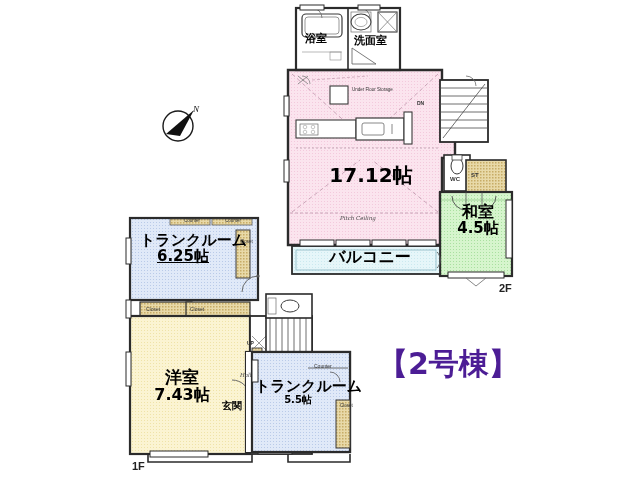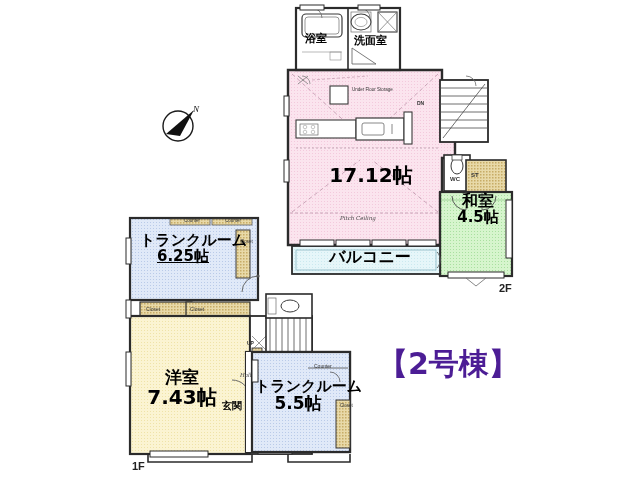--- a/index.html
+++ b/index.html
@@ -16,37 +16,37 @@
 
   
   .room-name{text-align:center;}
   .room-name .rn{display:block;}
   .room-name .ra{display:block;}
 
   #ldk-label{left:316px;top:163px;width:110px;text-align:center;}
   #ldk-label .rn{font-size:22px;font-weight:bold;font-family:"Liberation Sans",sans-serif;letter-spacing:1px;}
   #ldk-label .ra{font-size:20px;font-weight:bold;margin-top:2px;}
 
-  #washitsu-label{left:445px;top:193px;width:66px;text-align:center;}
+  #washitsu-label{left:445px;top:204px;width:66px;text-align:center;}
   #washitsu-label .rn{font-size:16px;font-weight:bold;}
   #washitsu-label .ra{font-size:15px;font-weight:bold;margin-top:0px;}
 
   #balcony-label{left:300px;top:250px;width:140px;text-align:center;font-size:16px;font-weight:bold;font-family:Liberation Mono, monospace;}
 
   #trunk1-label{left:140px;top:232px;width:86px;text-align:center;}
   #trunk1-label .rn{font-size:15px;font-weight:bold;line-height:1.12;}
   #trunk1-label .ra{font-size:15px;font-weight:bold;text-decoration:underline;}
 
   #youshitsu-label{left:142px;top:369px;width:80px;text-align:center;}
   #youshitsu-label .rn{font-size:17px;font-weight:bold;}
-  #youshitsu-label .ra{font-size:20px;font-weight:bold;}
+  #youshitsu-label .ra{font-size:16px;font-weight:bold;}
 
   #trunk2-label{left:255px;top:378px;width:86px;text-align:center;}
   #trunk2-label .rn{font-size:15px;font-weight:bold;line-height:1.12;}
-  #trunk2-label .ra{font-size:17px;font-weight:bold;}
+  #trunk2-label .ra{font-size:10px;font-weight:bold;}
 
   #yokushitsu-label{left:305px;top:33px;font-size:11px;font-weight:bold;}
   #senmen-label{left:354px;top:27px;font-size:11px;font-weight:bold;margin-top:8px;}
   #genkan-label{left:222px;top:401px;font-size:10px;font-weight:bold;}
 
   #floor2-label{left:499px;top:283px;font-size:11px;font-weight:bold;color:#222;text-align:center;}
   #floor1-label{left:132px;top:461px;font-size:11px;font-weight:bold;color:#222;}
 
   #title-label{left:378px;top:348px;font-size:30px;font-weight:bold;color:#4c1d95;
      font-family:"DejaVu Sans","Liberation Sans",sans-serif;letter-spacing:0px;}

